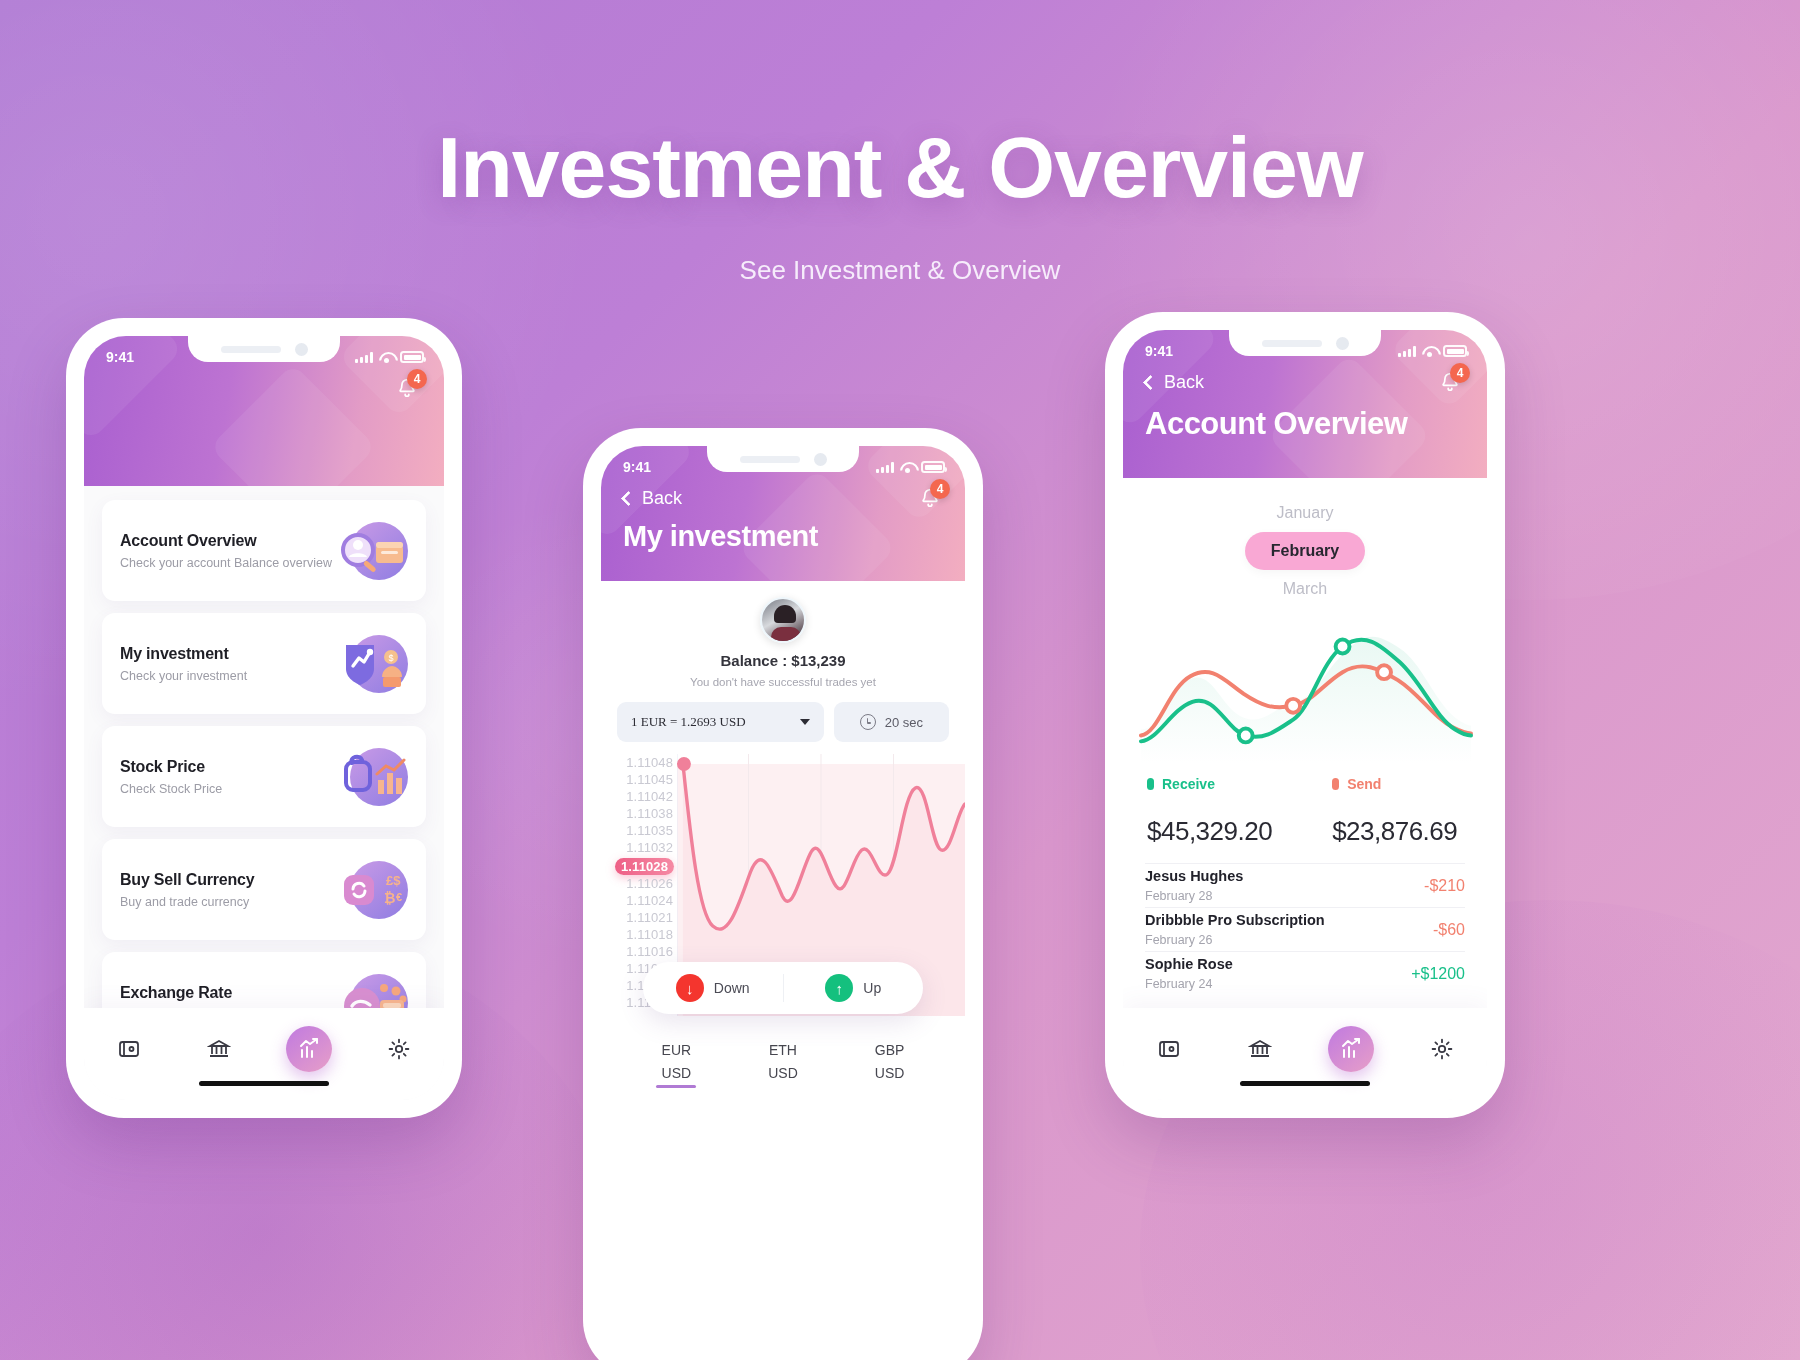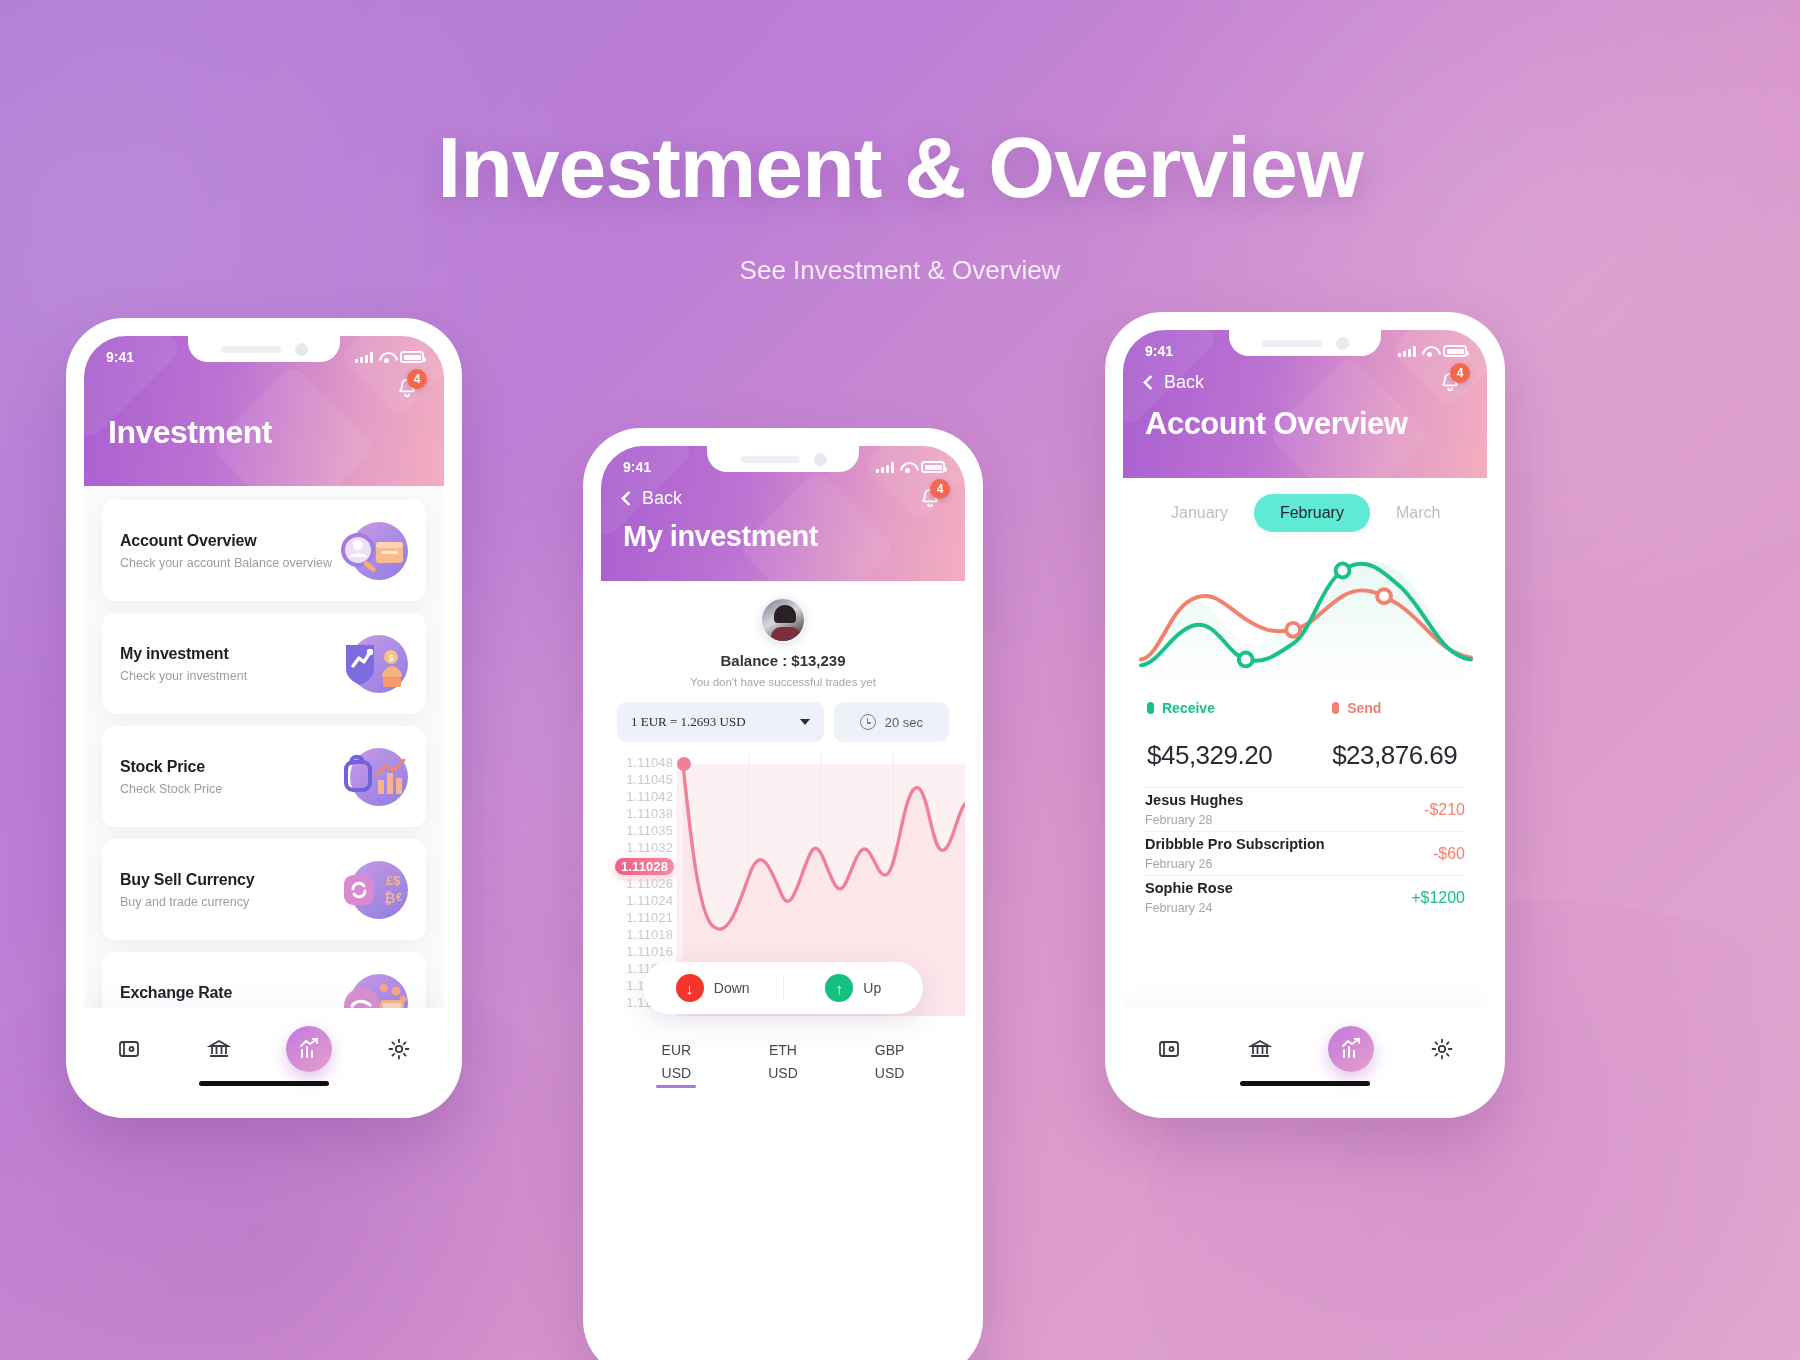--- a/index.html
+++ b/index.html
@@ -201,23 +201,23 @@
 
   .pairs { display: flex; justify-content: space-around; padding: 26px 22px 0; }
   .pair { text-align: center; font-size: 14px; color: #46464f; }
   .pair .p2 { margin-top: 7px; position: relative; padding-bottom: 7px; }
   .pair.active .p2::after {
     content:""; position:absolute; left:50%; transform:translateX(-50%);
     bottom:0; width: 40px; height: 3px; background: #b07ad4; border-radius: 2px;
   }
 
   
-  .months { display: flex; align-items: center; justify-content: space-between; padding: 16px 22px 0; }
+  .months { display: flex; align-items: center; justify-content: space-between; padding: 16px 22px 0; flex-direction: column; }
   .month { font-size: 16px; color: #bdbdc7; padding: 10px 26px; border-radius: 22px; }
-  .month.active { background: #5eead4; color: #272730; font-weight: normal; box-shadow: 0 3px 10px rgba(0,0,0,.04); }
+  .month.active { background: #f9a8d4; color: #272730; font-weight: bold; box-shadow: 0 3px 10px rgba(0,0,0,.04); }
 
   .legend { display: flex; padding: 12px 24px 0; gap: 60px; }
   .leg { }
   .leg-top { display: flex; align-items: center; gap: 8px; font-size: 14px; font-weight: bold; }
   .leg-dot { width: 7px; height: 12px; border-radius: 4px; }
   .leg-val { font-size: 26px; color: #2a2a33; margin-top: 24px; letter-spacing: -.5px; }
 
   .tx-list { padding: 16px 22px 0; }
   .tx {
     display: flex; align-items: center; justify-content: space-between;
@@ -269,21 +269,20 @@
       </div>
       <div style="position:relative;z-index:3;display:flex;justify-content:flex-end;padding:8px 26px 0 0;">
         <span class="bell-wrap">
           <svg class="bell" viewBox="0 0 24 24" fill="none" stroke="#ffffff" stroke-width="1.9">
             <path d="M12 3a5.5 5.5 0 0 0-5.5 5.5c0 4.2-1.4 5.6-1.9 6.2-.3.35-.06.9.4.9h14c.46 0 .7-.55.4-.9-.5-.6-1.9-2-1.9-6.2A5.5 5.5 0 0 0 12 3z" stroke-linejoin="round"></path>
             <path d="M10 19a2 2 0 0 0 4 0" stroke-linecap="round"></path>
           </svg>
           <span class="bell-badge">4</span>
         </span>
       </div>
-      <div class="hdr-title" style="font-size:32px;padding:14px 0 0 24px;">Investment</div>
     </div>
 
     <div class="menu-body" style="height:calc(100% - 150px);overflow:hidden;">
 
       <div class="menu-card">
         <div class="mc-text">
           <div class="mc-title">Account Overview</div>
           <div class="mc-sub">Check your account Balance overview</div>
         </div>
         <div class="mc-icon">

